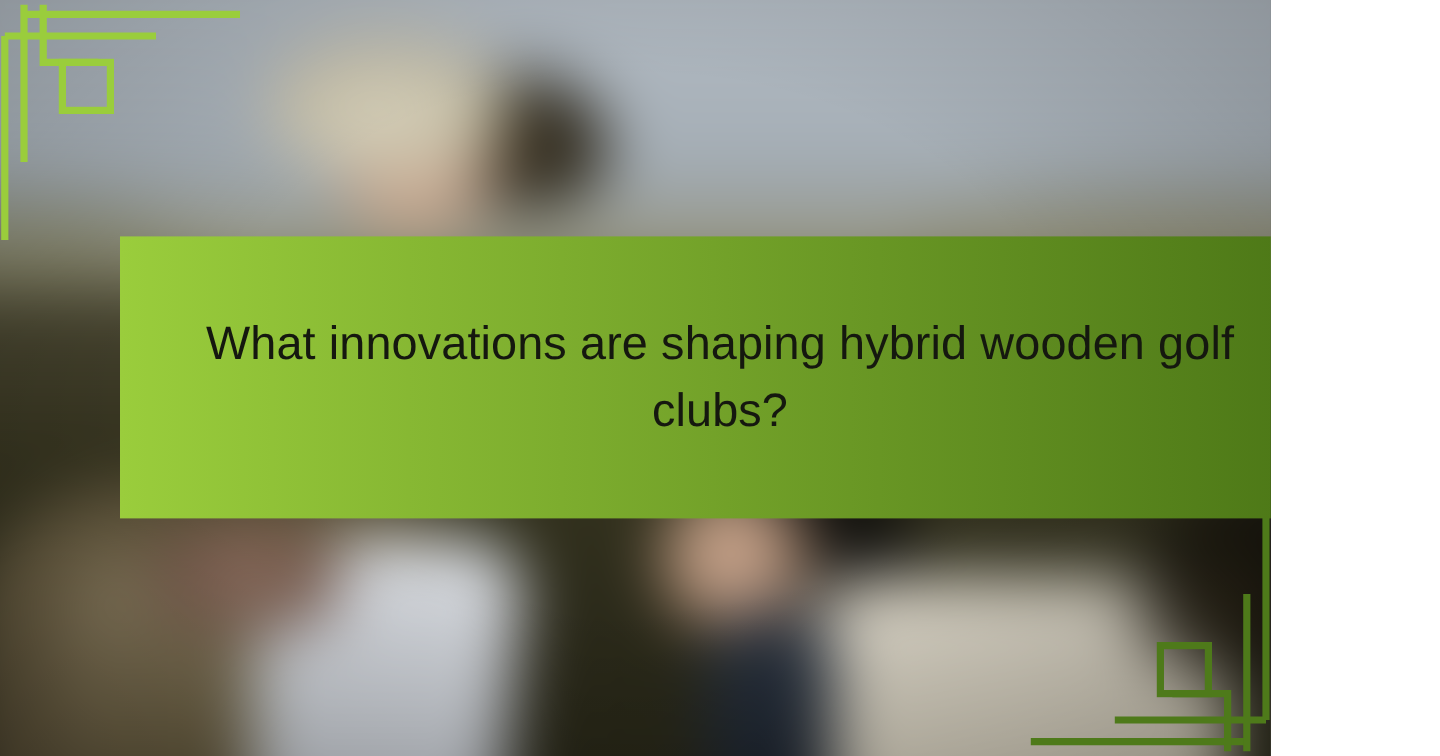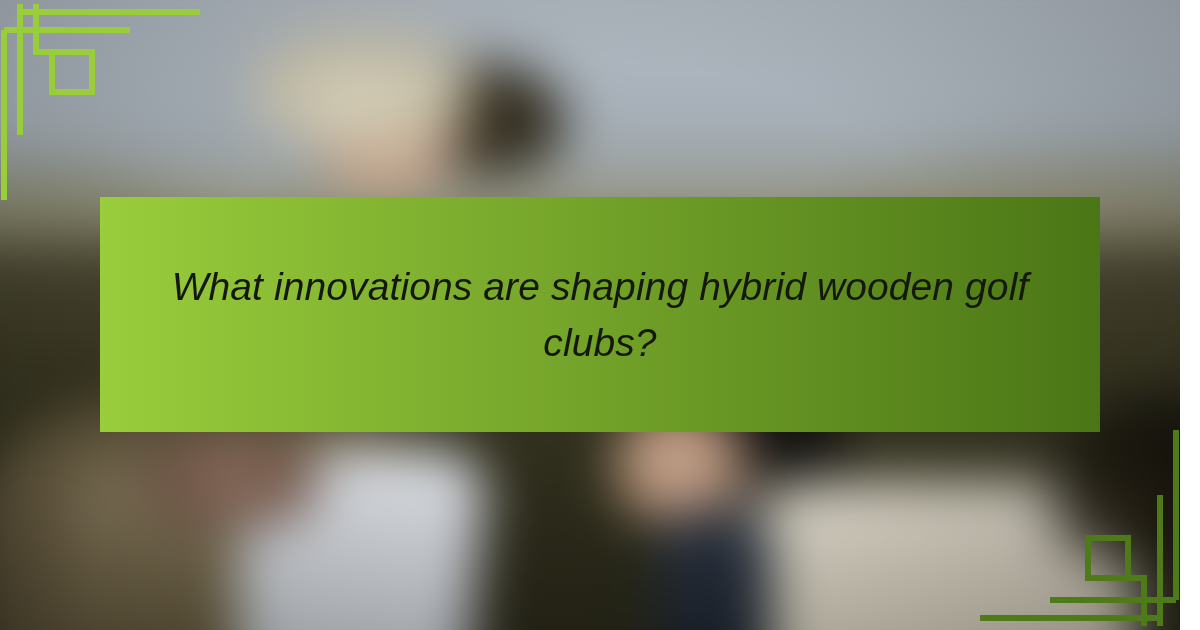--- a/index.html
+++ b/index.html
@@ -5,24 +5,23 @@
   * { margin:0; padding:0; box-sizing:border-box; }
 
   html, body {
     width:1200px; height:630px;
     overflow:hidden;
     font-family:"Liberation Sans", sans-serif;
   }
 
   #stage {
     position:relative;
-    width:1180px; height:630px;
+    width:1059px; height:630px;
     overflow:hidden;
     background:#3a3a33;
-    font-style:italic;
   }
 
   
   .photo {
     position:absolute; inset:0;
     overflow:hidden;
   }
   .photo-layer {
     position:absolute;
     inset:-60px;

